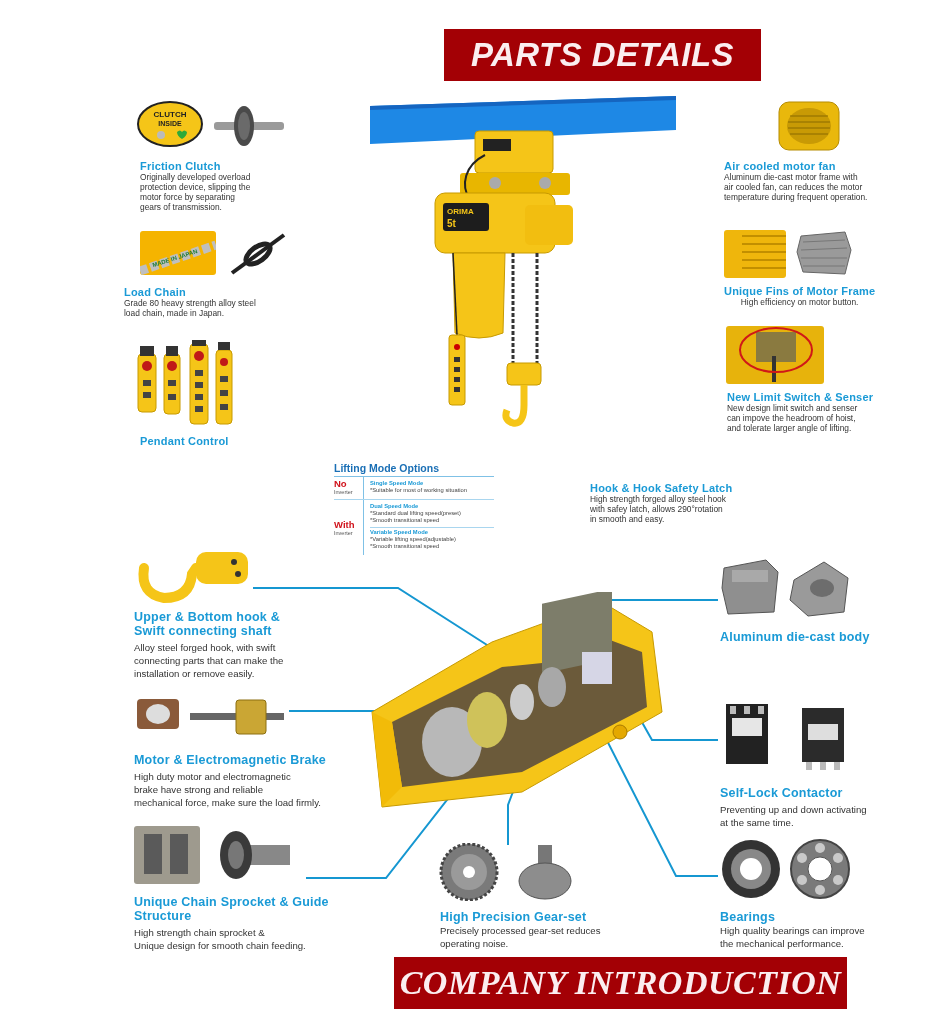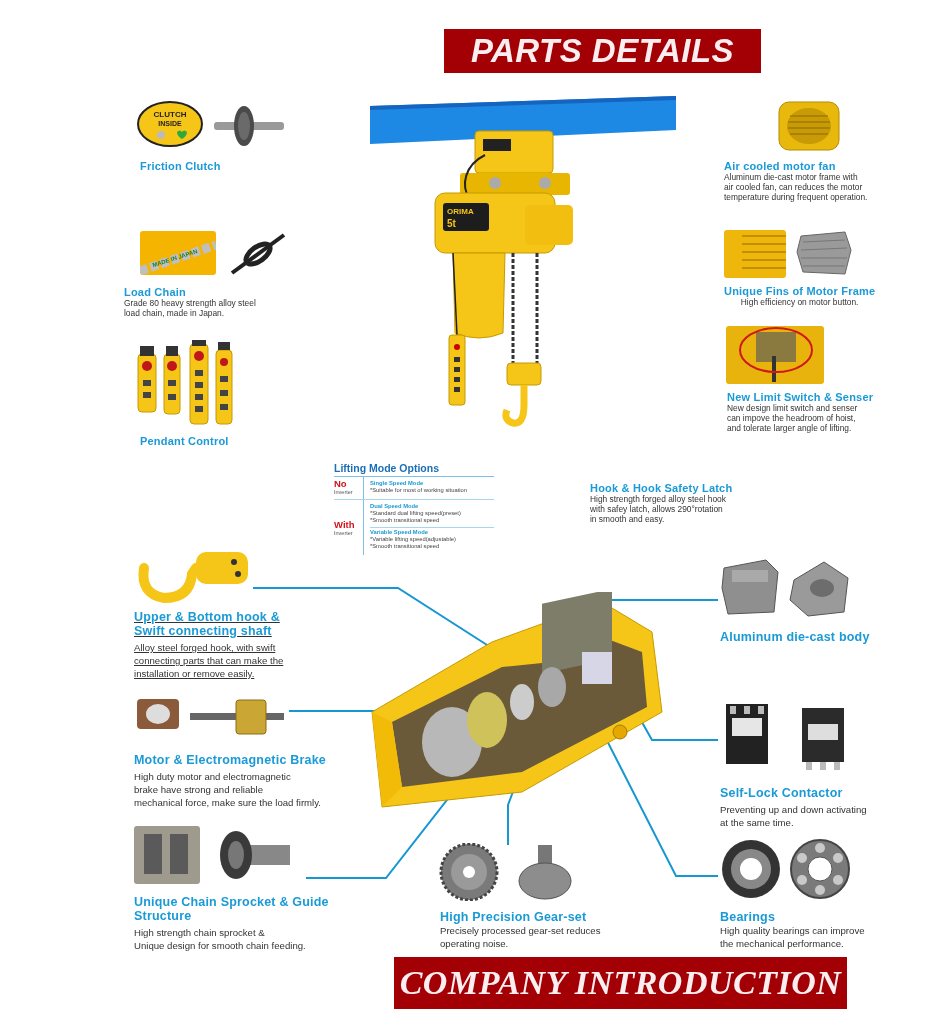--- a/index.html
+++ b/index.html
@@ -4,21 +4,21 @@
 <style>
   * { box-sizing: border-box; margin: 0; padding: 0; }
   html, body { width: 945px; height: 1016px; background: #ffffff; overflow: hidden; }
   body { position: relative; font-family: "Liberation Sans", "DejaVu Sans", sans-serif; color: #333; }
 
   .banner {
     position: absolute; background: #a30005; color: #fbeef0;
     font-family: "Liberation Sans", sans-serif; font-style: italic; font-weight: bold;
     display: flex; align-items: center; justify-content: center; letter-spacing: 0.5px;
   }
-  #banner-top { left: 444px; top: 29px; width: 317px; height: 44px; font-size: 33px; }
+  #banner-top { left: 444px; top: 29px; width: 317px; height: 52px; font-size: 33px; }
   #banner-bottom { left: 394px; top: 957px; width: 453px; height: 52px; font-size: 34px; font-family: Liberation Serif, serif; }
 
   .feat { position: absolute; }
   .feat h3 { color: #1a9ad6; font-weight: bold; font-size: 11px; line-height: 12px; letter-spacing: 0.2px; }
   .feat p { color: #333; font-size: 8.4px; line-height: 10px; white-space: pre-line; }
   .feat.big h3 { font-size: 12.5px; line-height: 14px; }
   .feat.big p { font-size: 9.6px; line-height: 13px; }
 
   .img { position: absolute; border-radius: 3px; }
 
@@ -91,20 +91,24 @@
   <circle cx="24" cy="34" r="4" fill="#bbb"></circle>
   <path d="M40 31 q3 -3 5 0 q2 -3 5 0 q0 4 -5 7 q-5 -3 -5 -7z" fill="#2eaa3a"></path>
 </svg>
 <svg class="img" style="left:212px;top:102px;" width="76" height="46" viewBox="0 0 76 46">
   <rect x="2" y="20" width="70" height="8" rx="3" fill="#9a9a9a"></rect>
   <ellipse cx="32" cy="24" rx="10" ry="20" fill="#4a4a4a"></ellipse>
   <ellipse cx="32" cy="24" rx="6" ry="14" fill="#6a6a6a"></ellipse>
 </svg>
 <div class="feat" style="left:140px;top:160px;">
   <h3>Friction Clutch</h3>
+  <p>Originally developed overload
+protection device, slipping the
+motor force by separating
+gears of transmission.</p>
 </div>
 
 <svg class="img" style="left:140px;top:231px;" width="76" height="44" viewBox="0 0 76 44">
   <rect width="76" height="44" fill="#f5b400"></rect>
   <path d="M0 40 L76 14" stroke="#bfbfbf" stroke-width="9" stroke-dasharray="8 3"></path>
   <text x="10" y="28" font-size="6" font-weight="bold" fill="#1a7a3a" transform="rotate(-18 38 22)" font-family="Liberation Sans, sans-serif">MADE IN JAPAN</text>
 </svg>
 <svg class="img" style="left:228px;top:231px;" width="60" height="46" viewBox="0 0 60 46">
   <path d="M4 42 L56 4" stroke="#222" stroke-width="4"></path>
   <ellipse cx="30" cy="23" rx="14" ry="7" transform="rotate(-36 30 23)" fill="none" stroke="#222" stroke-width="5"></ellipse>
@@ -271,21 +275,21 @@
   <polygon points="10,120 30,130 40,195 20,215" fill="#f2bb08"></polygon>
   <circle cx="258" cy="140" r="7" fill="#e4a800" stroke="#a87a00"></circle>
 </svg>
 
 <svg class="img" style="left:134px;top:548px;" width="116" height="56" viewBox="0 0 116 56">
   <path d="M10 20 Q6 46 30 50 Q56 50 58 26 L62 20" stroke="#f5c518" stroke-width="10" fill="none" stroke-linecap="round"></path>
   <rect x="62" y="4" width="52" height="32" rx="10" fill="#f5c518"></rect>
   <circle cx="100" cy="14" r="3" fill="#333"></circle>
   <circle cx="104" cy="26" r="3" fill="#333"></circle>
 </svg>
-<div class="feat big" style="left:134px;top:610px;text-decoration:underline;">
+<div class="feat big" style="left:134px;top:610px;">
   <h3 style="white-space:pre-line">Upper &amp; Bottom hook &amp;
 Swift connecting shaft</h3>
   <p style="margin-top:3px">Alloy steel forged hook, with swift
 connecting parts that can make the
 installation or remove easily.</p>
 </div>
 
 <svg class="img" style="left:135px;top:697px;" width="46" height="34" viewBox="0 0 46 34">
   <rect x="2" y="2" width="42" height="30" rx="4" fill="#8a5a3a"></rect>
   <ellipse cx="23" cy="17" rx="12" ry="10" fill="#ddd"></ellipse>

